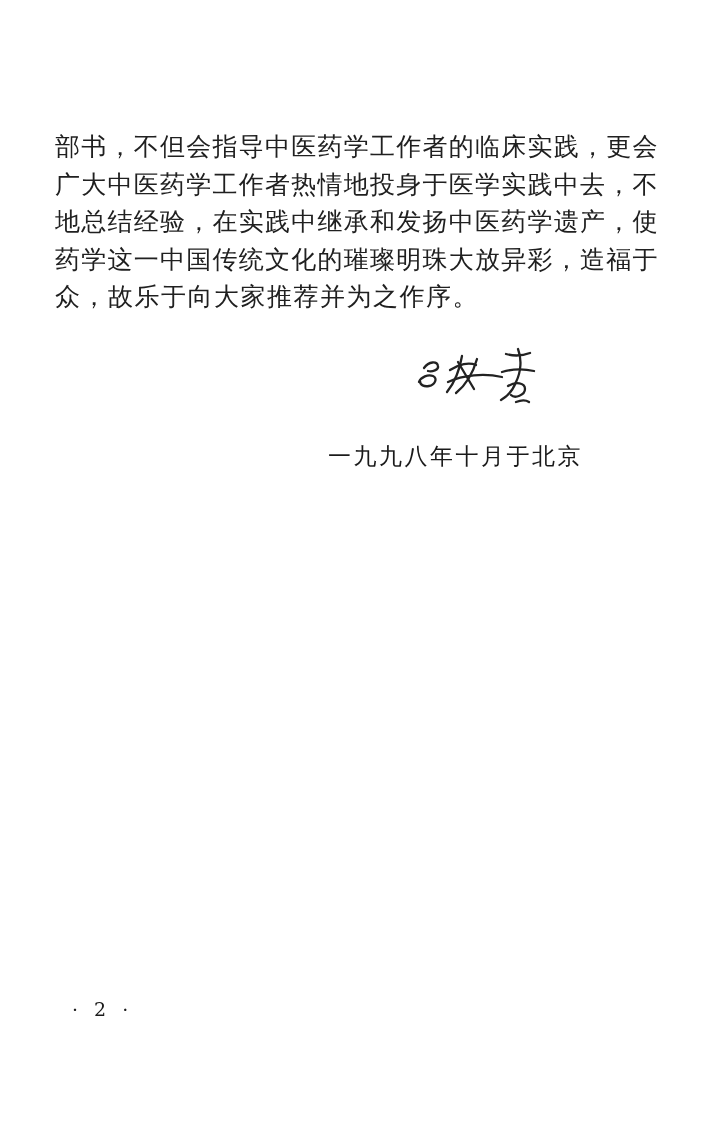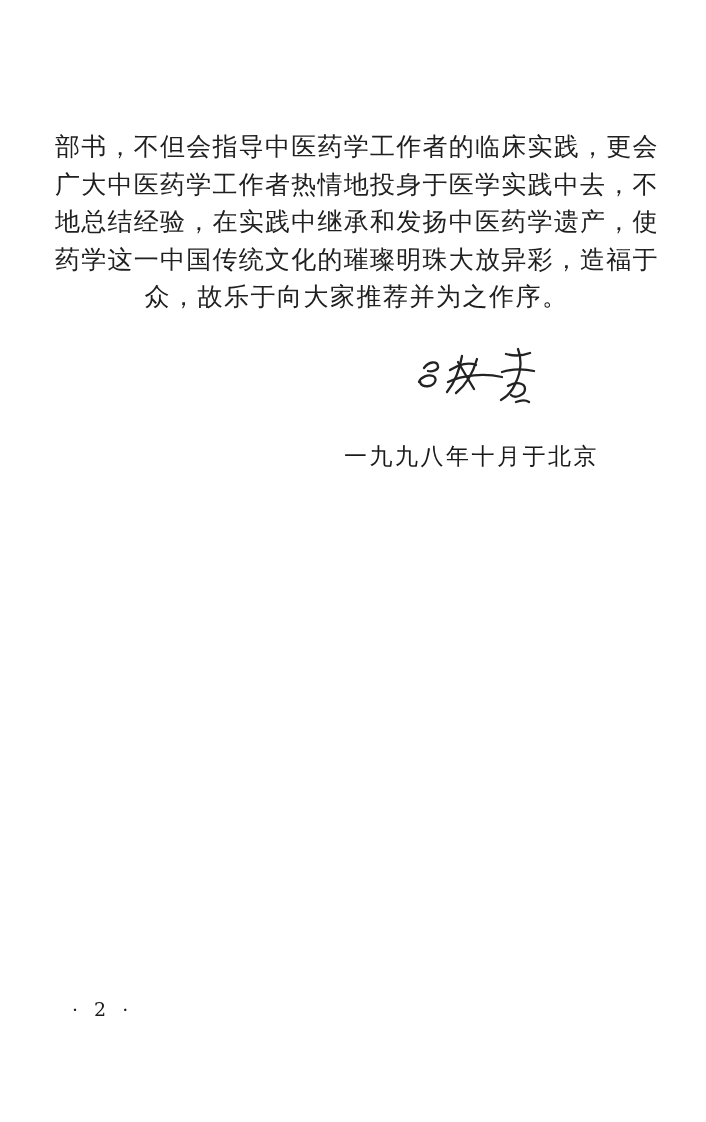--- a/index.html
+++ b/index.html
@@ -34,41 +34,41 @@
     height: 37.6px;
     white-space: nowrap;
   }
   .body-text .line.fill {
     text-align: justify;
     text-align-last: justify;
     white-space: normal;
     overflow: hidden;
   }
   .body-text .line.last {
-    text-align: center;
+    text-align: left;
     letter-spacing: 1.5px;
     font-family: Liberation Serif, serif;
   }
   
   .signature {
     position: absolute;
     left: 412px;
     top: 346px;
     width: 136px;
     height: 64px;
   }
   .signature svg {
     display: block;
     width: 100%;
     height: 100%;
   }
   
   .date-line {
     position: absolute;
-    left: 344px;
+    left: 328px;
     top: 441px;
     font-size: 23px;
     letter-spacing: 2.5px;
     color: #1a1a1a;
     white-space: nowrap;
   }
   
   .folio {
     position: absolute;
     left: 72px;

